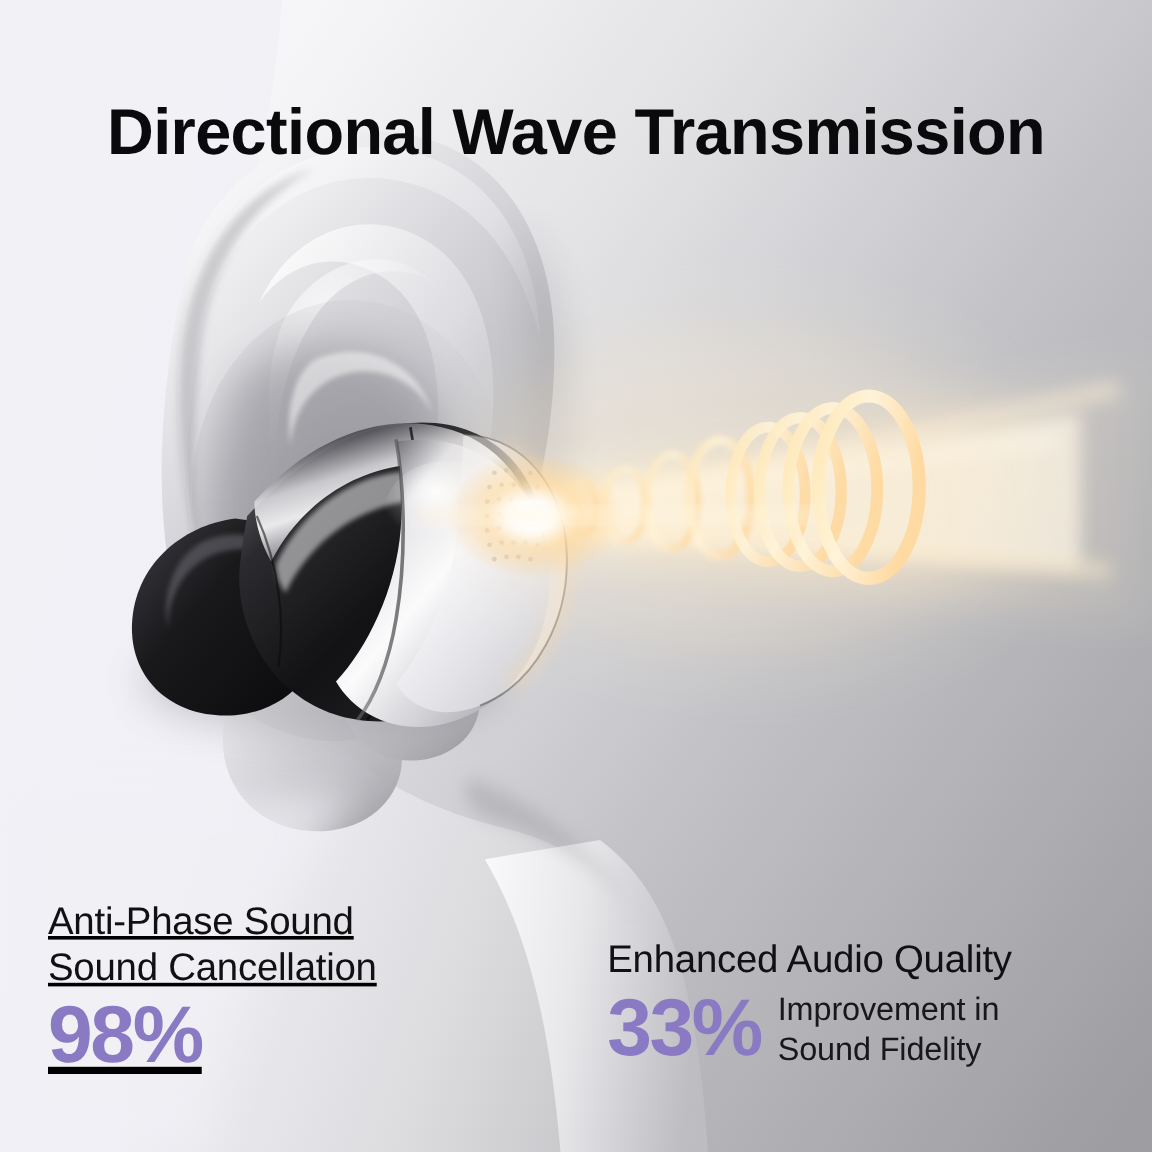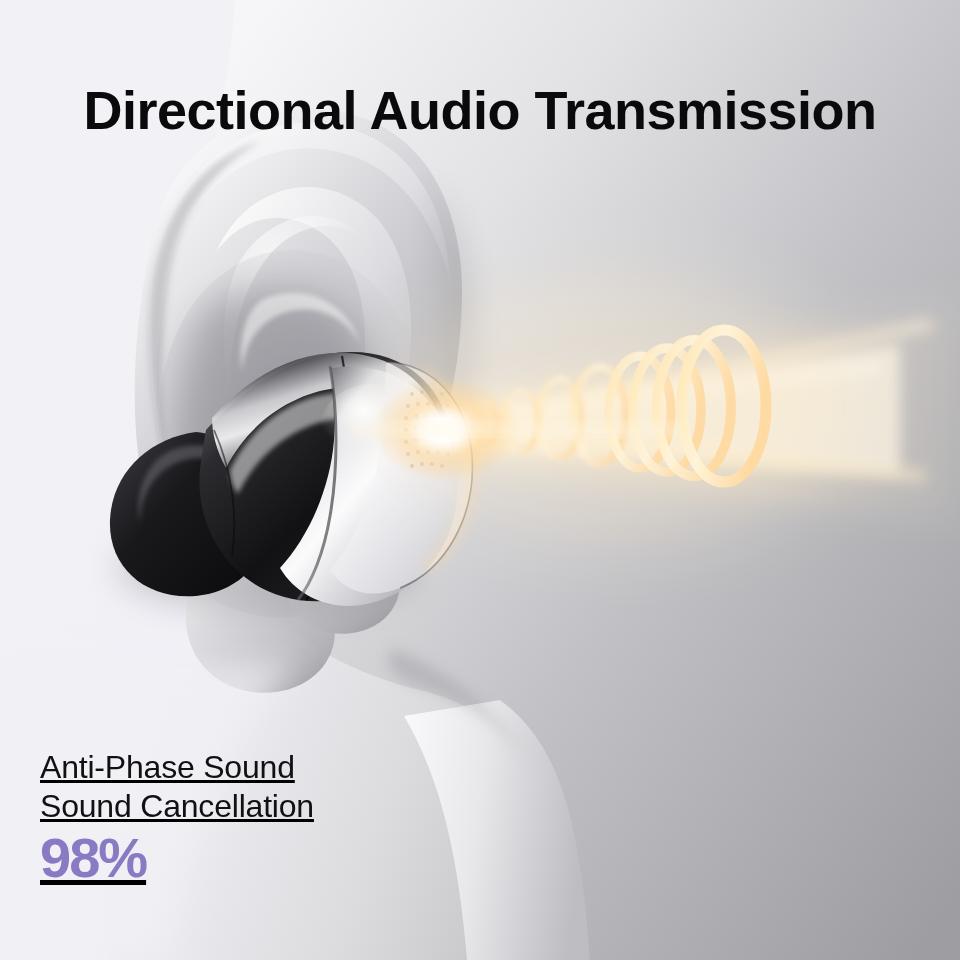--- a/index.html
+++ b/index.html
@@ -53,21 +53,21 @@
     letter-spacing: -0.2px;
     margin: 0 0 4px 0;
     white-space: nowrap;
   }
   .stat-row {
     display: flex;
     align-items: center;
     gap: 14px;
   }
   .stat-value {
-    font-size: 56px;
+    font-size: 67px;
     font-weight: 700;
     color: #8a7ac4;
     line-height: 0.96;
     letter-spacing: -2px;
     white-space: nowrap;
   }
   .stat-caption {
     font-size: 27px;
     font-weight: 400;
     color: #18181b;
@@ -373,26 +373,38 @@
         <ellipse cx="446" cy="430" rx="74" ry="52" fill="url(#hotSpot)"></ellipse>
         <ellipse cx="440" cy="430" rx="26" ry="18" fill="#ffffff" opacity="0.95" filter="url(#blurSoft)"></ellipse>
 
         <rect x="350" y="424" width="330" height="11" fill="#fff5e0" opacity="0.6" filter="url(#blurSoft)"></rect>
       </g>
 
       <path d="M0,660 L300,660 C240,720 190,820 170,960 L0,960 Z" fill="#f1f0f5" opacity="0.75" filter="url(#blurMed)"></path>
     </g>
   </svg>
 
-  <h1 class="headline">Directional Audio Transmission</h1>
+  <h1 class="headline">Directional Wave Transmission</h1>
 
   <div class="stat-block left">
     <div class="stat-title">
       <div>Anti-Phase Sound</div>
       <div>Sound Cancellation</div>
     </div>
     <div class="stat-row">
       <div class="stat-value">98%</div>
     </div>
   </div>
 
+  <div class="stat-block right">
+    <div class="stat-title">
+      <div>Enhanced Audio Quality</div>
+    </div>
+    <div class="stat-row">
+      <div class="stat-value">33%</div>
+      <div class="stat-caption">
+        <span>Improvement in</span>
+        <span>Sound Fidelity</span>
+      </div>
+    </div>
+  </div>
 
 </div>
 
 </body></html>

